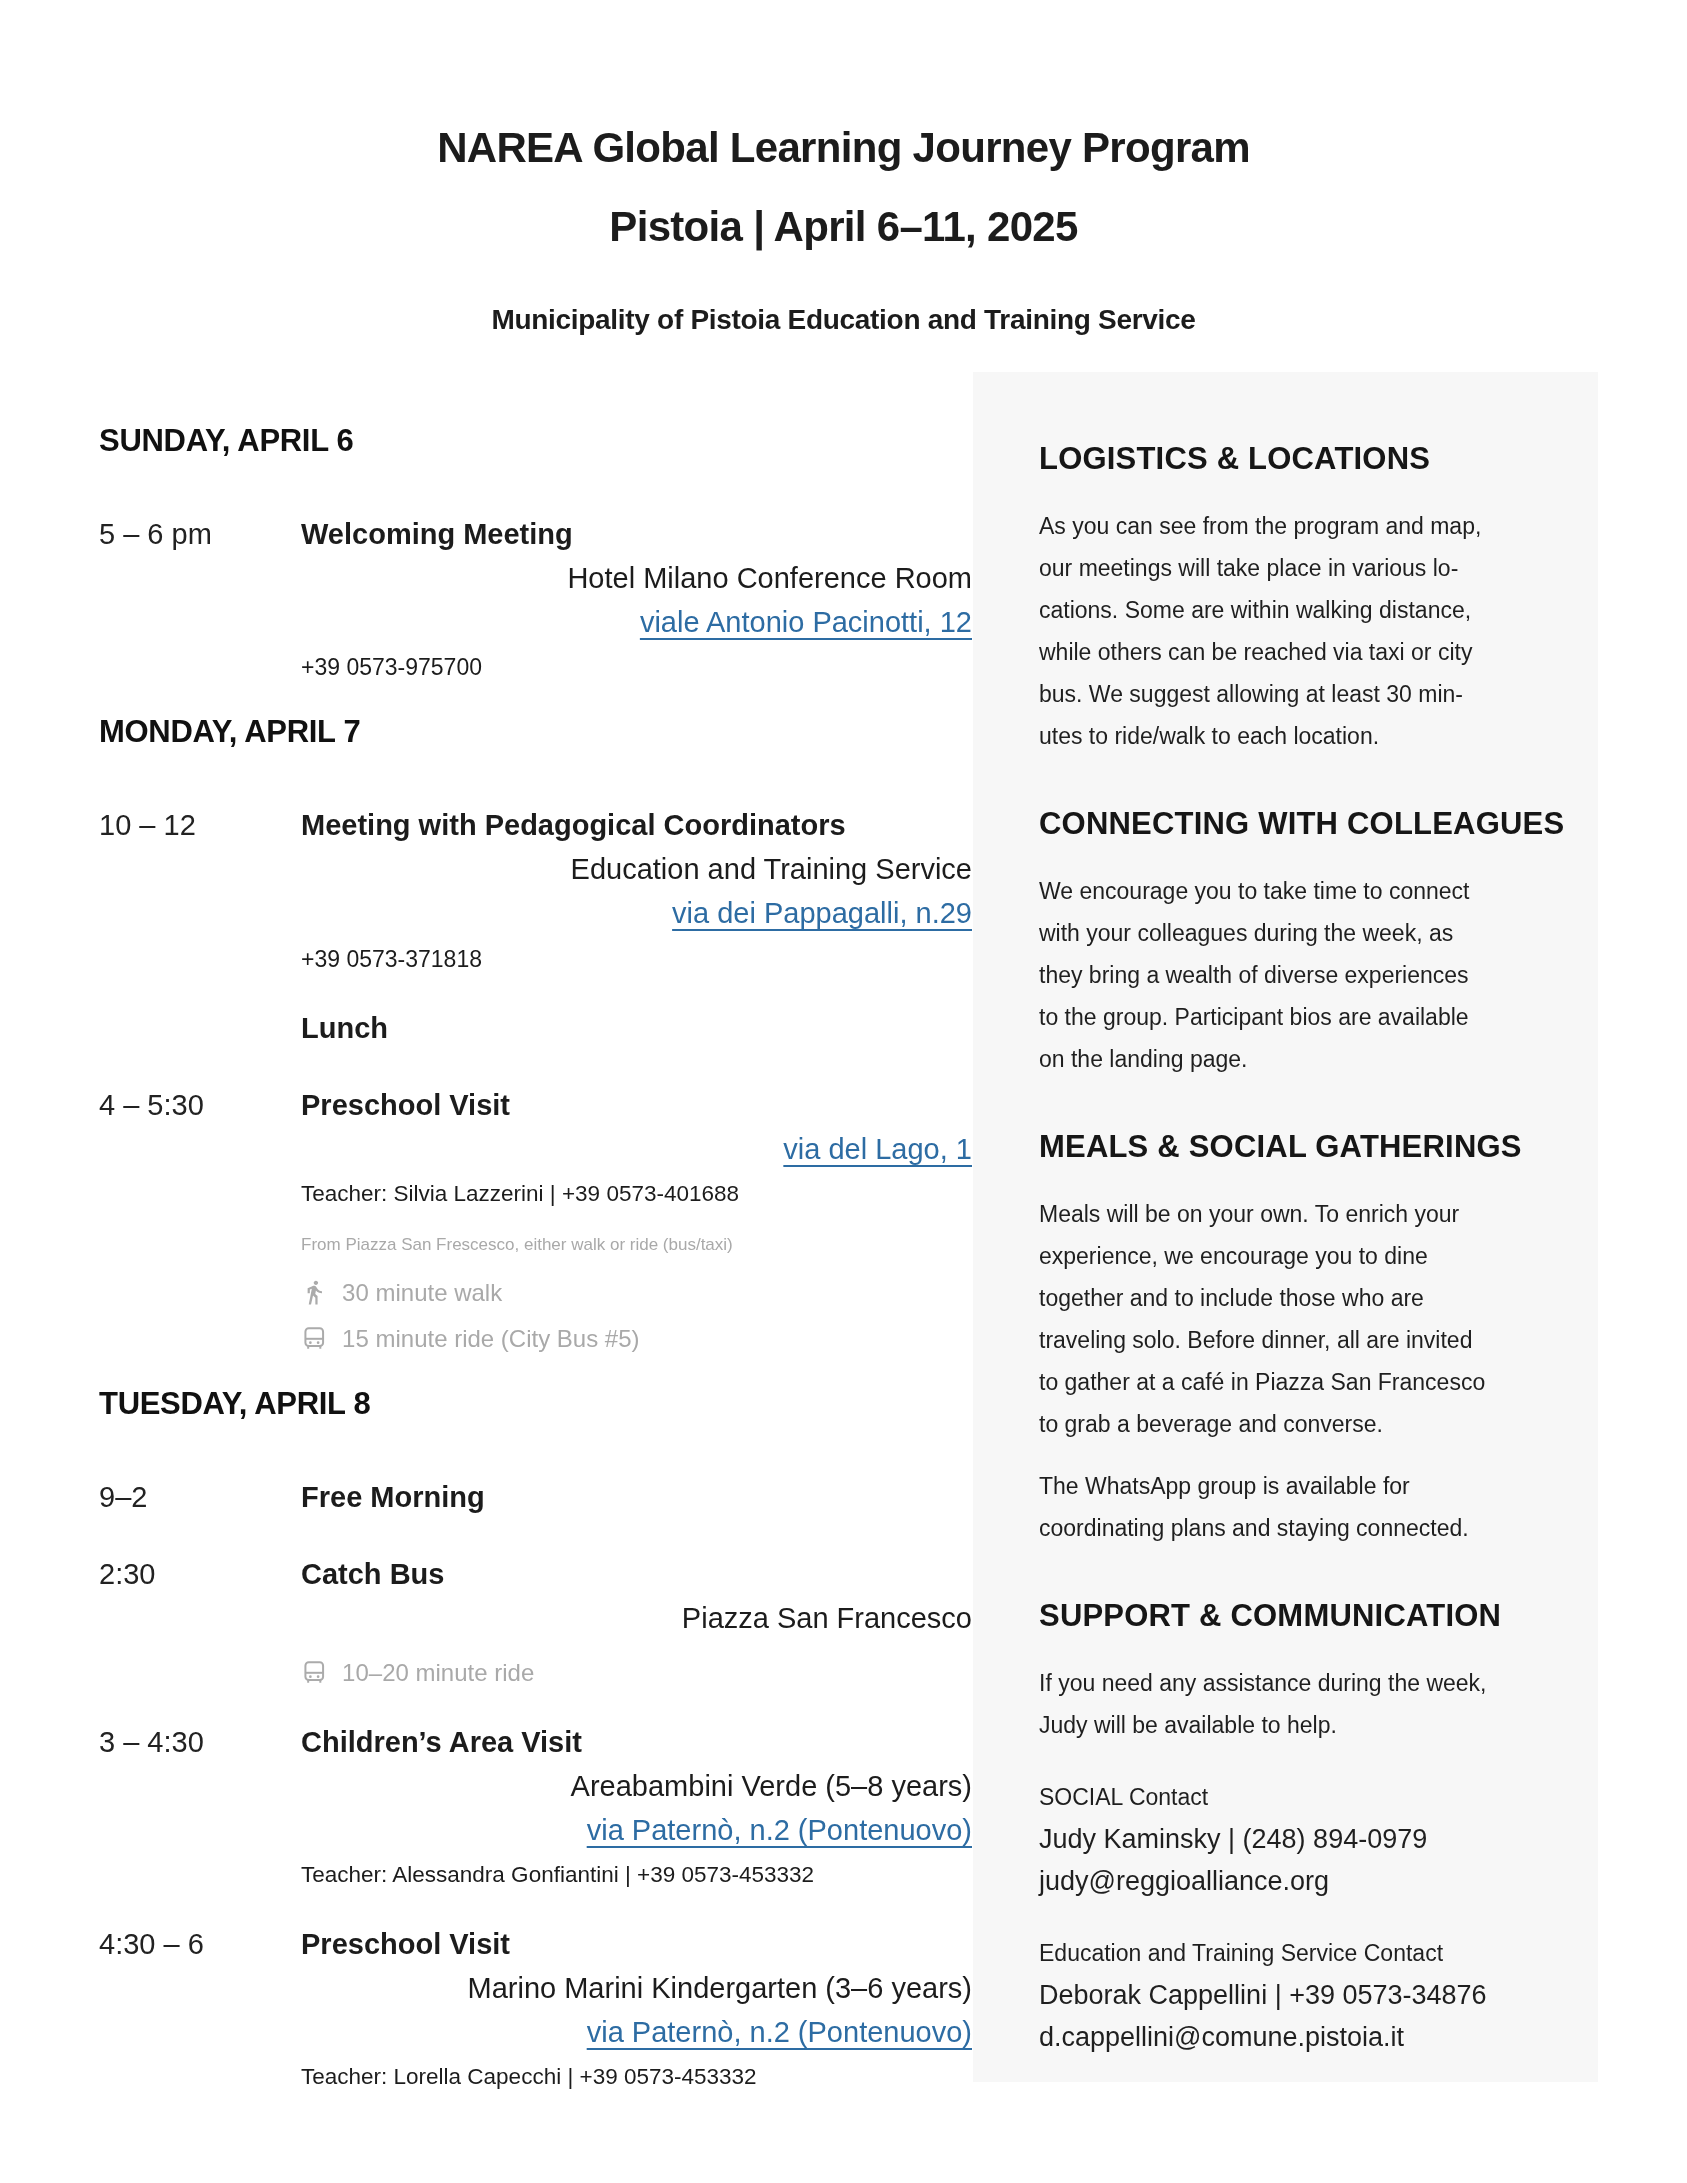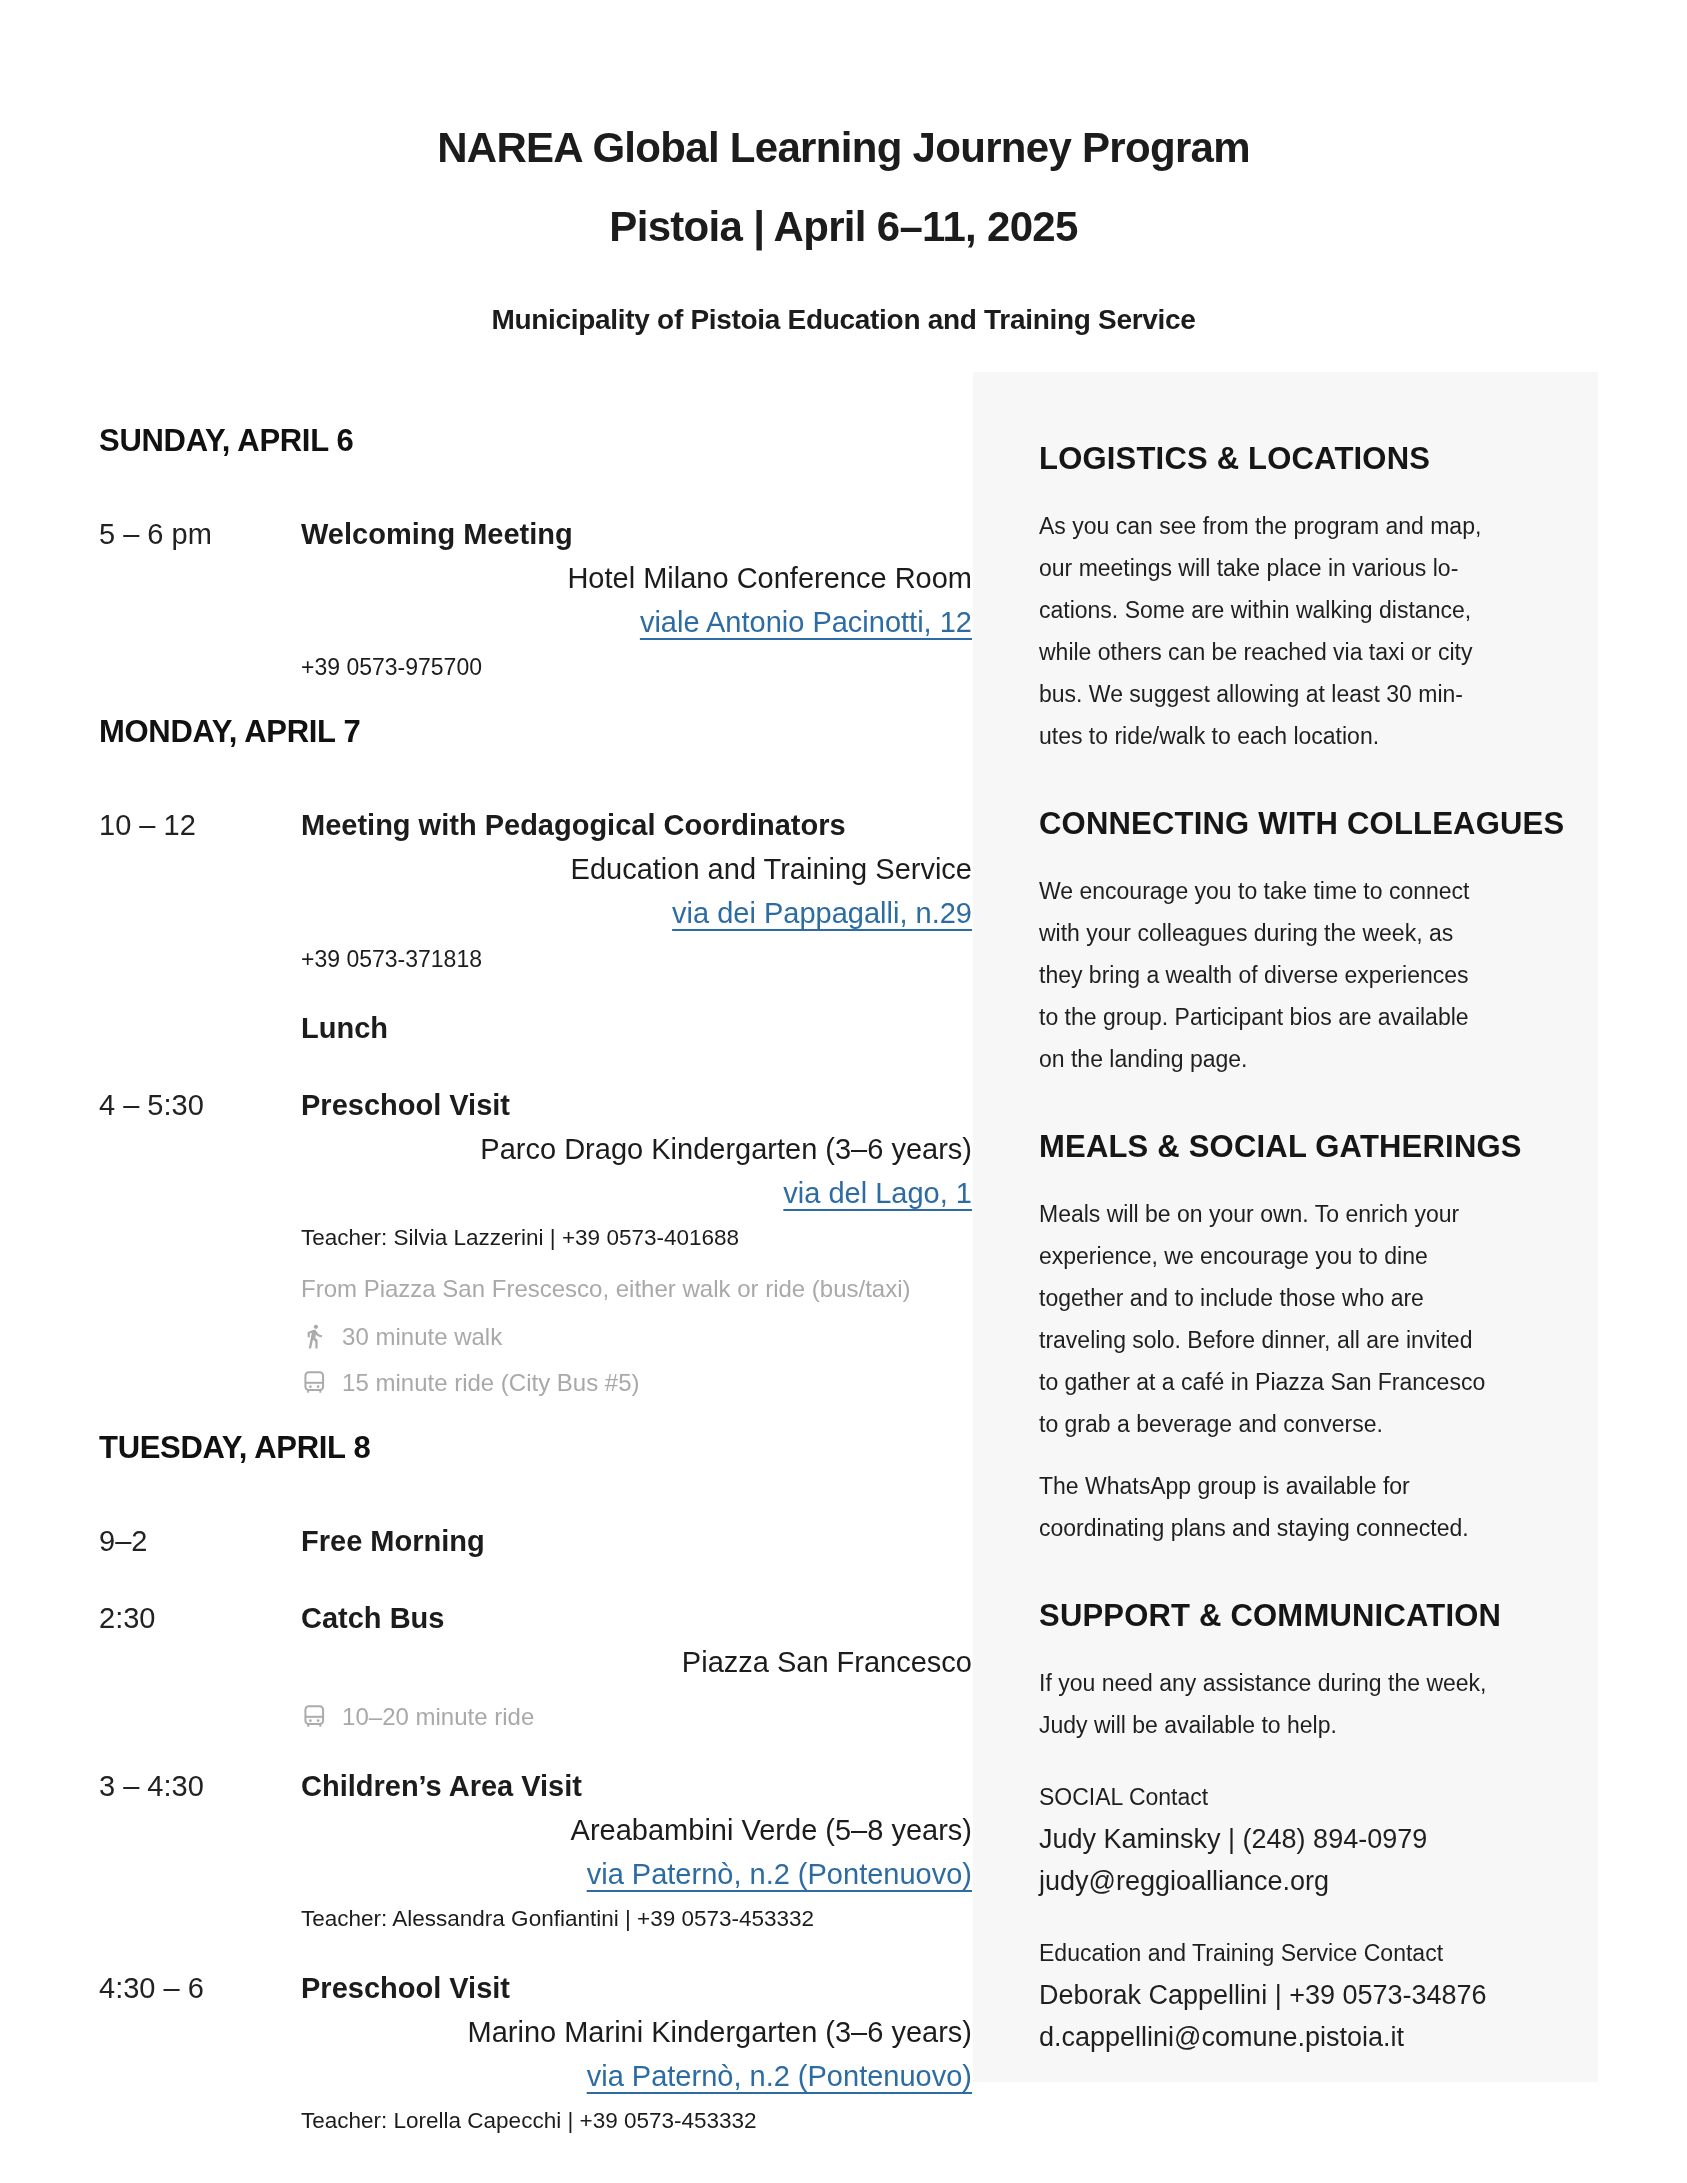--- a/index.html
+++ b/index.html
@@ -17,21 +17,21 @@
   .day-heading{font-size:31px;font-weight:800;letter-spacing:-0.3px;margin:0 0 53px 0;color:#111;}
   .day-section{margin-bottom:18.5px;}
   .row{display:grid;grid-template-columns:202px 1fr;align-items:start;margin-bottom:33px;}
   .time{font-size:29px;line-height:44px;color:#222;}
   .event-title{font-size:29px;font-weight:700;line-height:44px;}
   .event-line{font-size:29px;font-weight:400;line-height:44px;text-align:right;}
   .addr{color:#2d6ca3;text-decoration:underline;text-decoration-color:#2d6ca3;
         text-decoration-thickness:2px;text-underline-offset:6px;cursor:pointer;}
   .phone{font-size:23px;line-height:28px;margin-top:9.3px;}
   .teacher{font-size:22.5px;line-height:29px;margin-top:8px;}
-  .note{font-size:24px;line-height:30px;margin-top:22.5px;color:#a9a9a9;}
+  .note{font-size:17px;line-height:30px;margin-top:22.5px;color:#a9a9a9;}
   .transit{display:flex;gap:14.6px;margin-top:18.5px;color:#a9a9a9;font-size:24px;}
   .transit svg{flex:0 0 auto;display:block;}
   
   .sidebar{
     position:absolute;left:973px;top:372px;width:625px;height:1710px;
     background:#f7f7f7;box-sizing:border-box;padding:69px 30px 0 66px;color:#1f1f1f;
   }
   .side-section{margin-bottom:49px;}
   .side-heading{font-size:31px;font-weight:700;letter-spacing:0.2px;margin:0 0 28px 0;color:#161616;}
   .side-body{font-size:23px;line-height:42px;white-space:pre-line;margin:0 0 20px 0;}
@@ -83,21 +83,20 @@
         <div class="time"></div>
         <div>
           <div class="event-title">Lunch</div>
         </div>
       </div>
 
       <div class="row">
         <div class="time">4 – 5:30</div>
         <div>
           <div class="event-title">Preschool Visit</div>
-          <div class="event-line">Parco Drago Kindergarten (3–6 years)</div>
           <div class="event-line"><a class="addr">via del Lago, 1</a></div>
           <div class="teacher">Teacher: Silvia Lazzerini | +39 0573-401688</div>
           <div class="note">From Piazza San Frescesco, either walk or ride (bus/taxi)</div>
           <div class="transit">
             <svg width="26.5" height="26.5" viewBox="0 0 24 24" fill="#ababab">
               <path d="M13.5 5.5c1.1 0 2-.9 2-2s-.9-2-2-2-2 .9-2 2 .9 2 2 2zM9.8 8.9L7 23h2.1l1.8-8 2.1 2v6h2v-7.5l-2.1-2 .6-3C14.8 12 16.8 13 19 13v-2c-1.9 0-3.5-1-4.3-2.4l-1-1.6c-.4-.6-1-1-1.7-1-.3 0-.5.1-.8.1L6 8.3V13h2V9.6l1.8-.7"></path>
             </svg>
             <span>30 minute walk</span>
           </div>
           <div class="transit">

